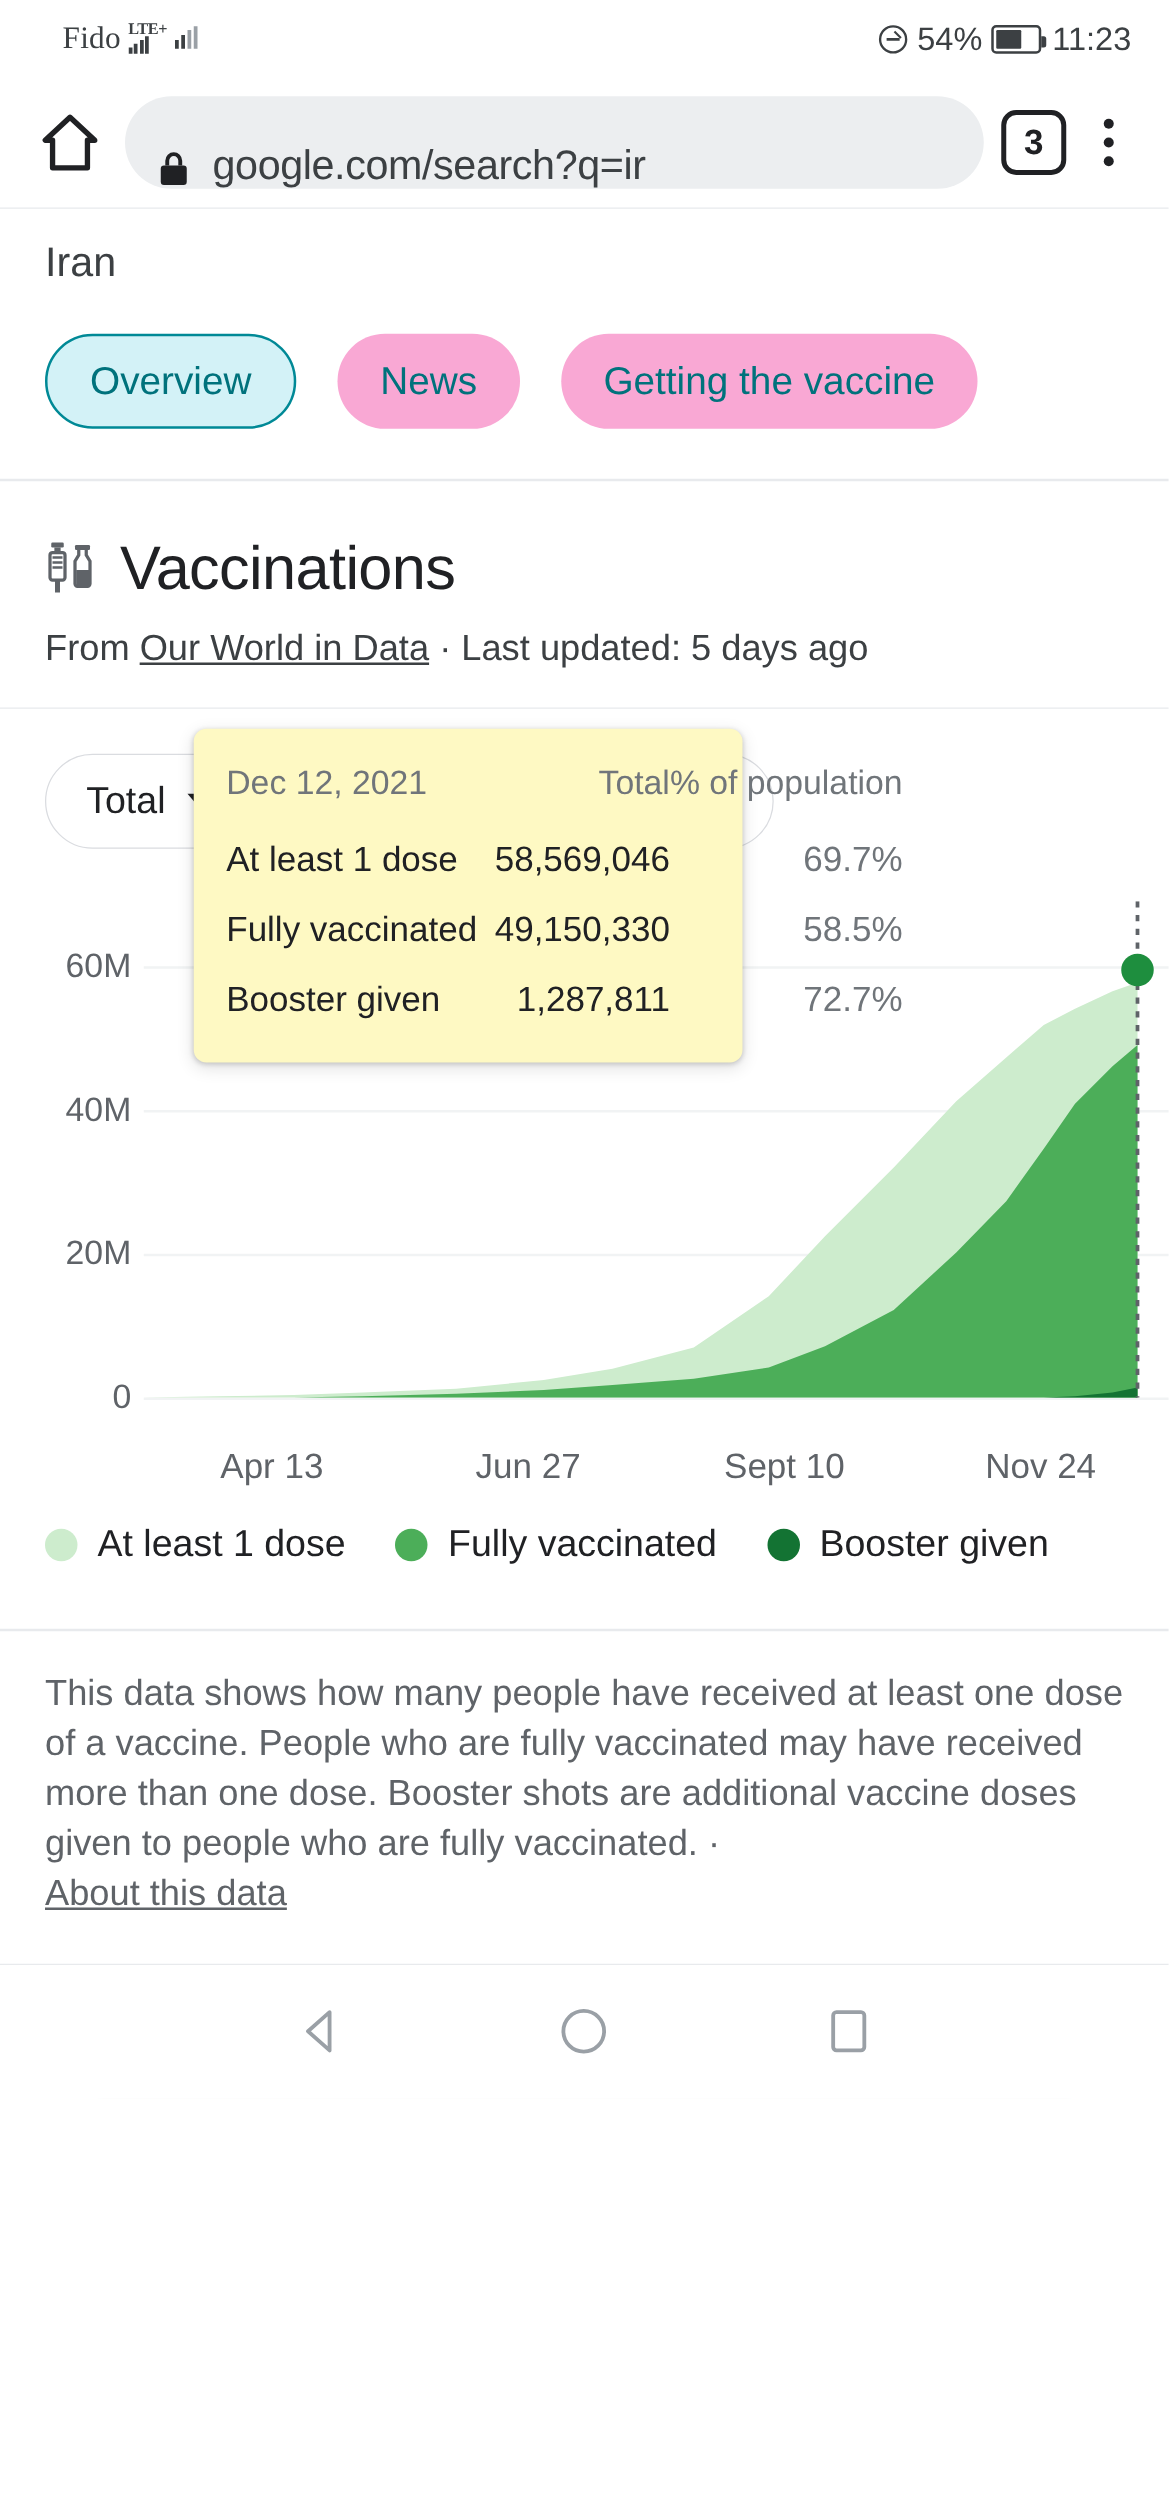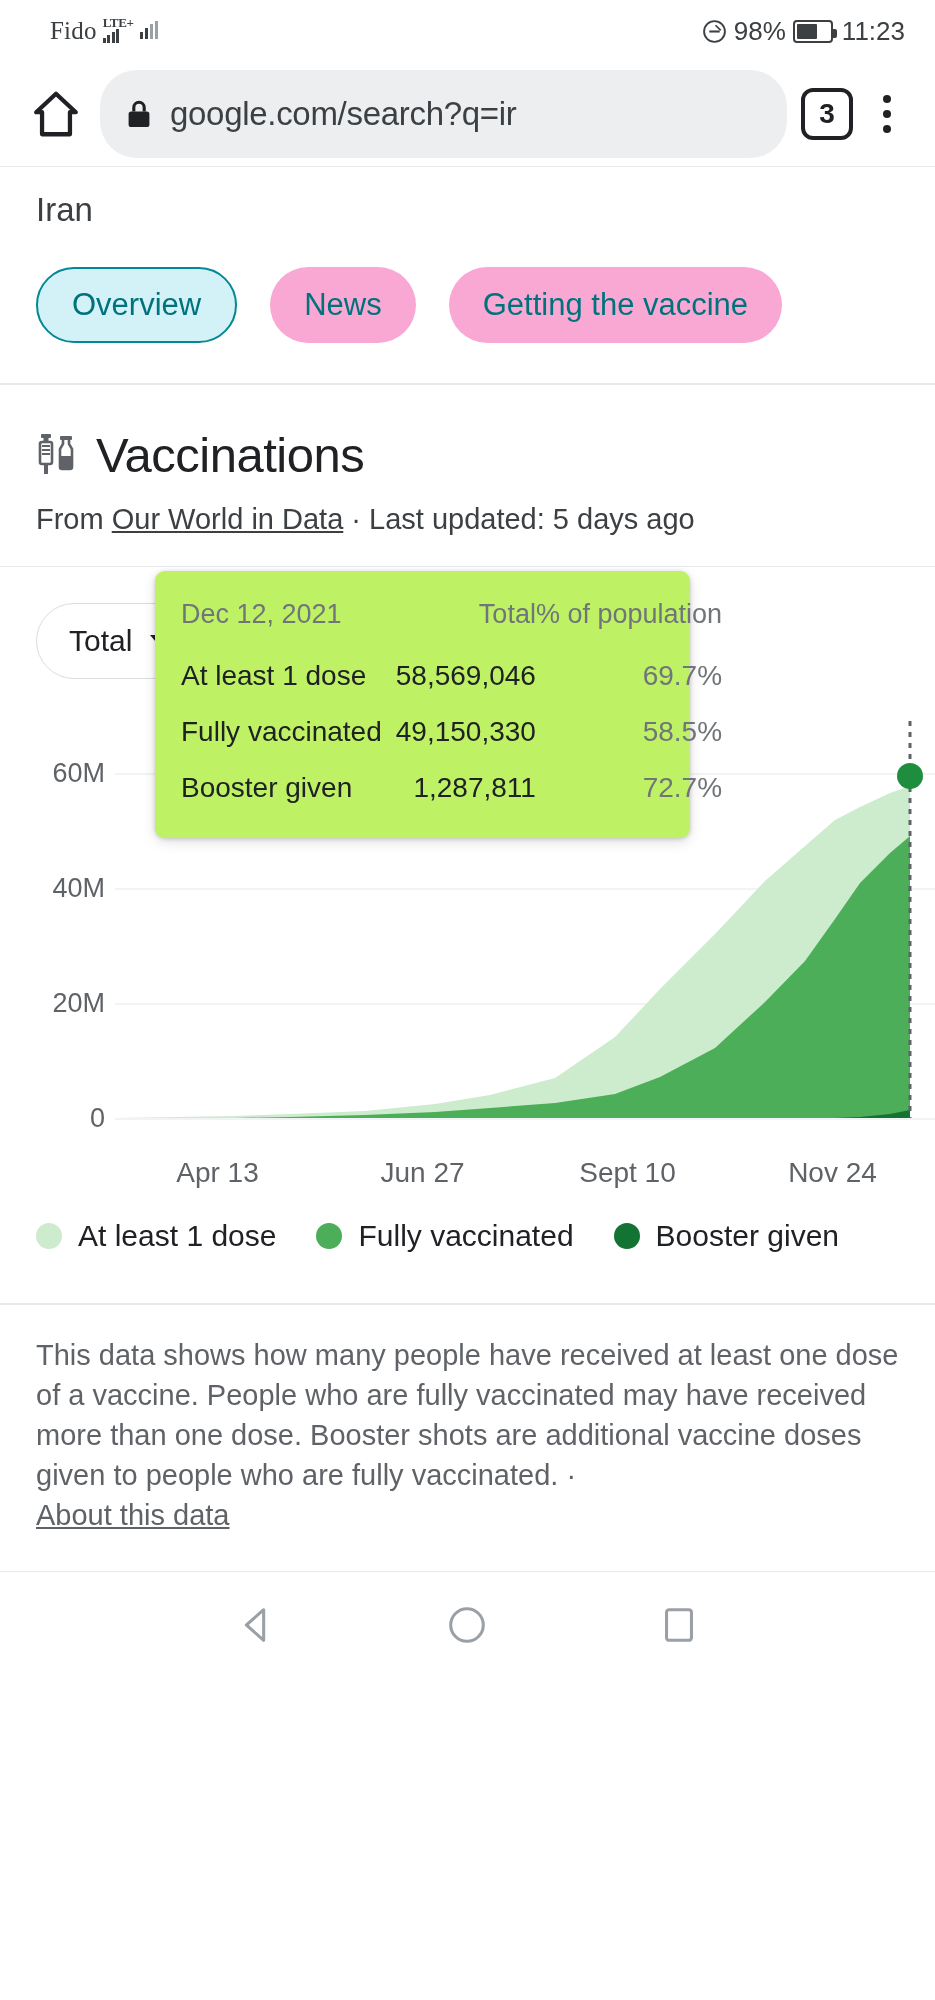--- a/index.html
+++ b/index.html
@@ -50,22 +50,22 @@
   .clock{ font-size:26px; color:#3c4043; margin-left:2px;}
 
   
   .browserbar{
     height:105px; display:flex; align-items:center;
     padding:0 28px 0 26px; gap:14px;
     border-bottom:1px solid #e8eaed;
   }
   .home-ico{ width:60px; height:60px; display:flex; align-items:center; justify-content:center;}
   .omnibox{
-    flex:1; height:88px; background:#eceef0; border-radius:37px;
-    display:flex; align-items:center; padding:0 26px; gap:18px; overflow:hidden;
+    flex:1; height:74px; background:#eceef0; border-radius:37px;
+    display:flex; align-items:flex-end; padding:0 26px; gap:18px; overflow:hidden;
   }
   .lock-ico{ flex:none; width:26px; height:32px; display:flex; align-items:center;}
   .url{
     font-size:33px; color:#3c4043; white-space:nowrap; letter-spacing:-.3px;
   }
   .tabcount{
     width:52px;height:52px;border:4px solid #202124;border-radius:12px;
     display:flex;align-items:center;justify-content:center;
     font-size:28px;font-weight:bold;color:#202124; flex:none;
   }
@@ -117,22 +117,22 @@
   .gridline{ position:absolute; left:115px; right:0; height:1.5px; background:#f1f3f4;}
   .plot{ position:absolute; left:115px; right:0; top:0; bottom:0; overflow:visible;}
   .xaxis{
     display:flex; margin-top:6px; padding-left:115px;
     font-size:28px; color:#5f6368;
   }
   .xaxis span{ flex:1; text-align:center; }
 
   
   .tooltip{
-    position:absolute; left:155px; top:404px; width:535px;
-    background:#bef264; border-radius:10px;
+    position:absolute; left:155px; top:416px; width:439px;
+    background:#fef9c3; border-radius:10px;
     box-shadow:0 1px 4px rgba(0,0,0,.18), 0 4px 14px rgba(0,0,0,.12);
     padding:22px 26px 22px 26px; z-index:20;
   }
   .tt-table{ width:100%; border-collapse:collapse; }
   .tt-table th{
     font-weight:normal; font-size:27px; color:#70757a; padding:6px 0 18px 0;
     text-align:right; white-space:nowrap;
   }
   .tt-table th.lbl{ text-align:left; }
   .tt-table td{
@@ -194,21 +194,21 @@
       </span>
   </div>
   <div class="sb-right">
     <span class="dnd-icon">
       <svg width="25" height="25" viewBox="0 0 24 24">
           <circle cx="12" cy="12" r="10" fill="none" stroke="#3c4043" stroke-width="1.8"></circle>
           <path d="M7 11h10v2H7z" fill="#3c4043"></path>
           <path d="M13 6l5 5" stroke="#3c4043" stroke-width="1.6"></path>
         </svg>
     </span>
-    <span class="batt-pct">98%</span>
+    <span class="batt-pct">54%</span>
     <span class="battery">
         <span class="batt-fill"></span>
       </span>
     <span class="clock">11:23</span>
   </div>
 </div>
 
 <div class="browserbar">
   <span class="home-ico">
     <svg width="54" height="54" viewBox="0 0 24 24">

